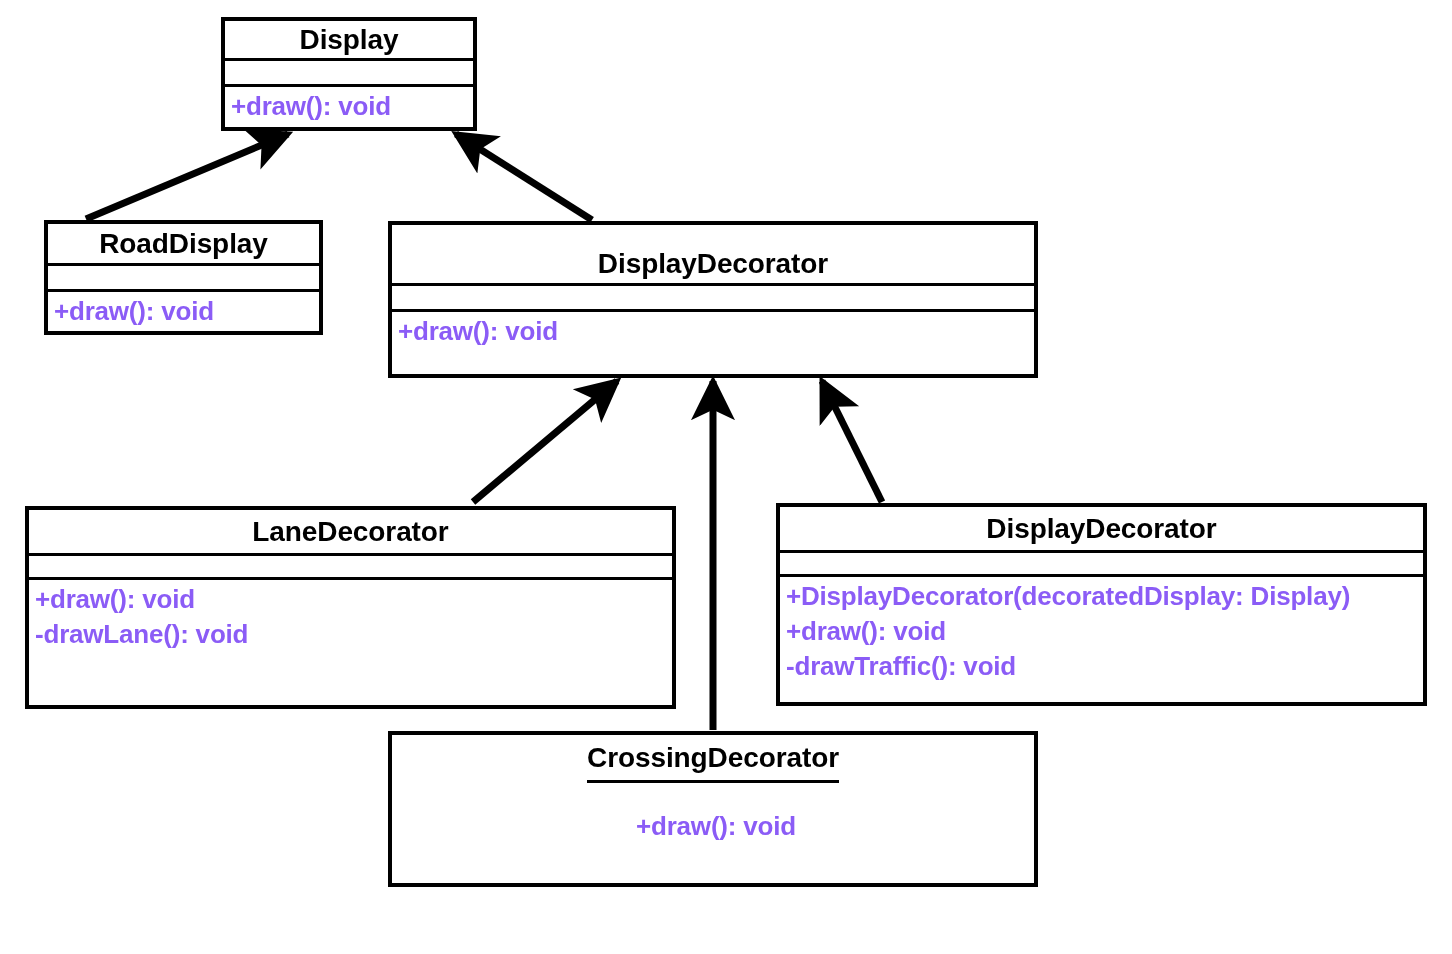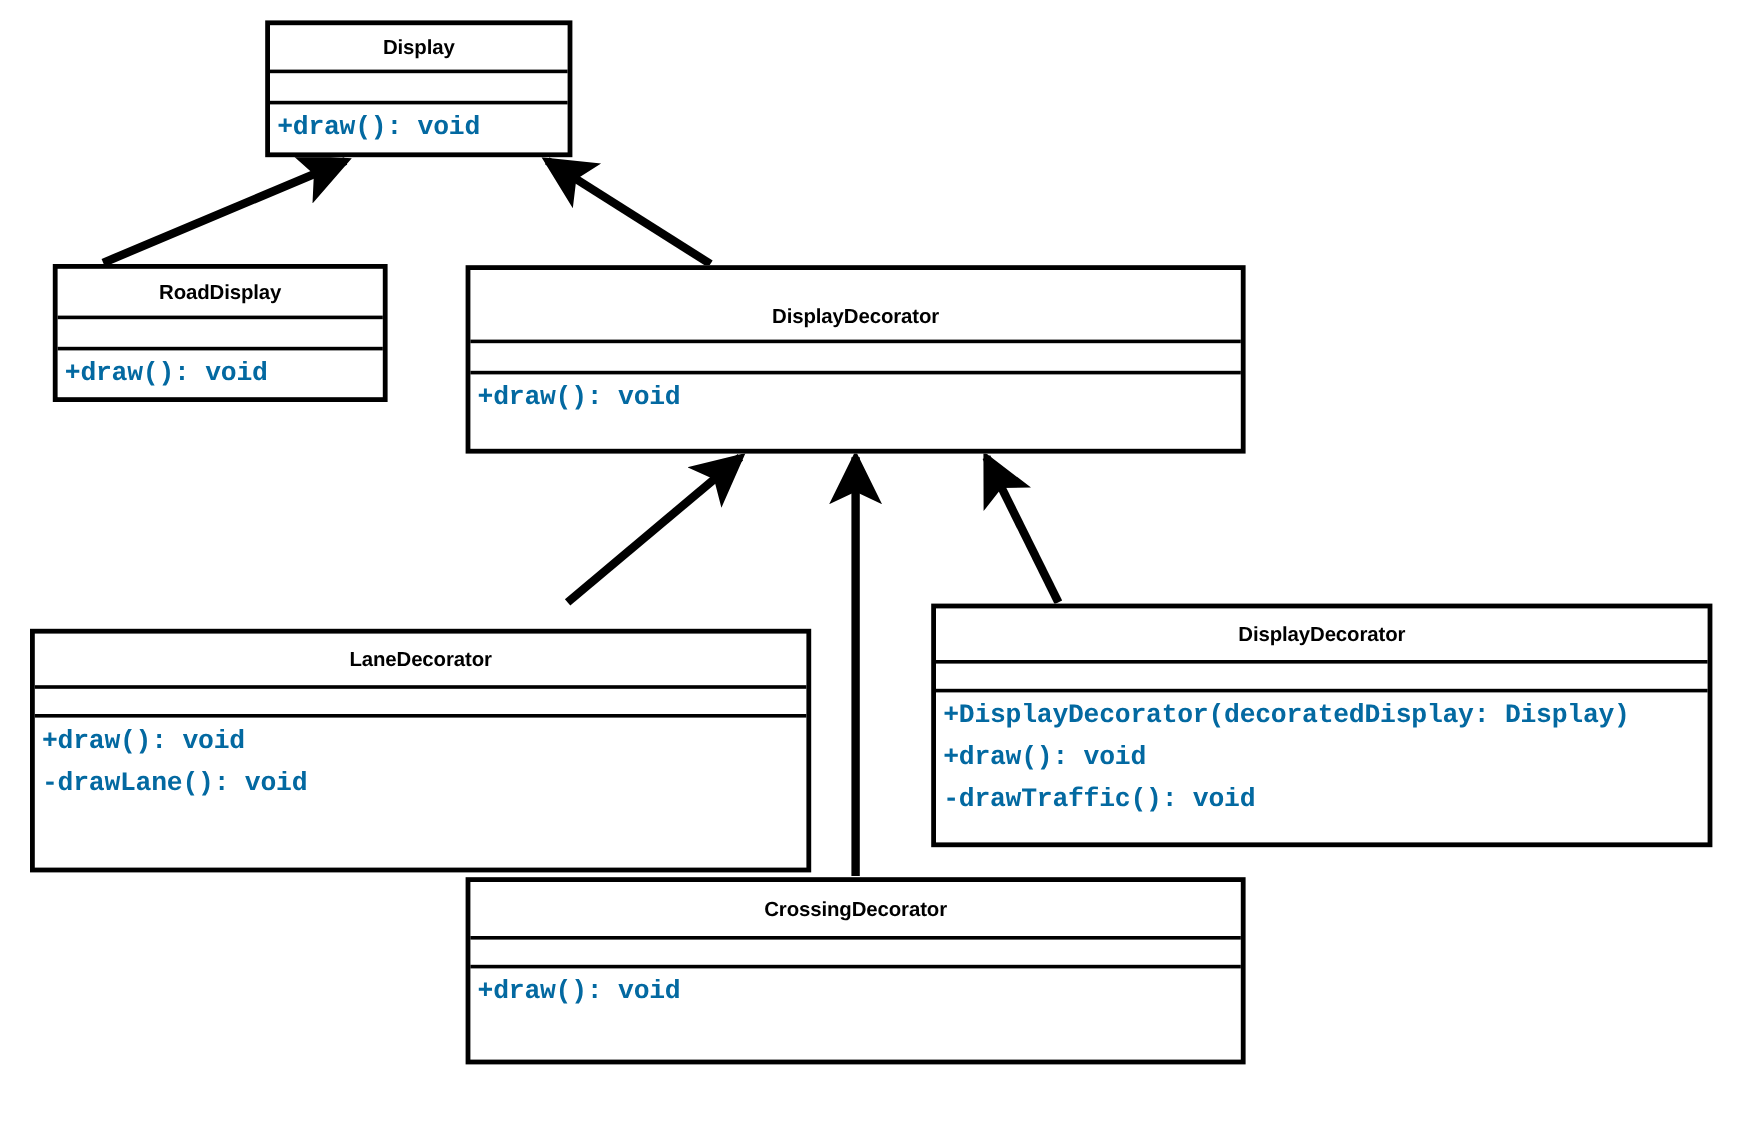--- a/index.html
+++ b/index.html
@@ -34,46 +34,45 @@
     display: flex;
     flex-direction: column;
     z-index: 2;
   }
   .compartment-name {
     box-sizing: border-box;
     display: flex;
     align-items: center;
     justify-content: center;
     border-bottom: 3px solid #000000;
-    font-size: 17px;
+    font-size: 28px;
     font-weight: bold;
     color: #000000;
     letter-spacing: -0.1px;
     white-space: nowrap;
   }
   .compartment-attrs {
     box-sizing: border-box;
     border-bottom: 3px solid #000000;
   }
   .compartment-ops {
     box-sizing: border-box;
     flex: 1 1 auto;
     padding: 2px 0 0 6px;
     display: flex;
     flex-direction: column;
     justify-content: flex-start;
   }
   .op-line {
-    font-size: 22px;
+    font-size: 26px;
     font-weight: bold;
-    color: #0369a1;
+    color: #8b5cf6;
     line-height: 35px;
     white-space: nowrap;
     letter-spacing: -0.2px;
-    font-family: Liberation Mono, monospace;
   }
 </style>
 </head>
 <body>
 
 <div id="canvas">
 
   <svg id="edge-layer" width="1452" height="954" viewBox="0 0 1452 954" xmlns="http://www.w3.org/2000/svg">
     <defs>
       <marker id="solid-arrow" markerWidth="7" markerHeight="7" refX="5.6" refY="3.5" orient="auto" markerUnits="strokeWidth">
@@ -106,40 +105,40 @@
   </div>
 
   <div class="uml-class" style="left: 388px; top: 221px; width: 650px; height: 157px;">
     <div class="compartment-name" style="height: 41px; margin-top: 20px;">DisplayDecorator</div>
     <div class="compartment-attrs" style="height: 26px;"></div>
     <div class="compartment-ops">
         <div class="op-line">+draw(): void</div>
       </div>
   </div>
 
-  <div class="uml-class" style="left: 25px; top: 524px; width: 651px; height: 203px;">
+  <div class="uml-class" style="left: 25px; top: 506px; width: 651px; height: 203px;">
     <div class="compartment-name" style="height: 46px;">LaneDecorator</div>
     <div class="compartment-attrs" style="height: 24px;"></div>
     <div class="compartment-ops">
         <div class="op-line">+draw(): void</div>
         <div class="op-line">-drawLane(): void</div>
       </div>
   </div>
 
   <div class="uml-class" style="left: 776px; top: 503px; width: 651px; height: 203px;">
     <div class="compartment-name" style="height: 46px;">DisplayDecorator</div>
     <div class="compartment-attrs" style="height: 24px;"></div>
     <div class="compartment-ops">
         <div class="op-line">+DisplayDecorator(decoratedDisplay: Display)</div>
         <div class="op-line">+draw(): void</div>
         <div class="op-line">-drawTraffic(): void</div>
       </div>
   </div>
 
-  <div class="uml-class" style="left: 388px; top: 731px; width: 650px; height: 156px;">
+  <div class="uml-class" style="left: 388px; top: 731px; width: 650px; height: 156px; align-items: center;">
     <div class="compartment-name" style="height: 48px;">CrossingDecorator</div>
     <div class="compartment-attrs" style="height: 24px;"></div>
     <div class="compartment-ops">
         <div class="op-line">+draw(): void</div>
       </div>
   </div>
 
 </div>
 
 </body></html>

